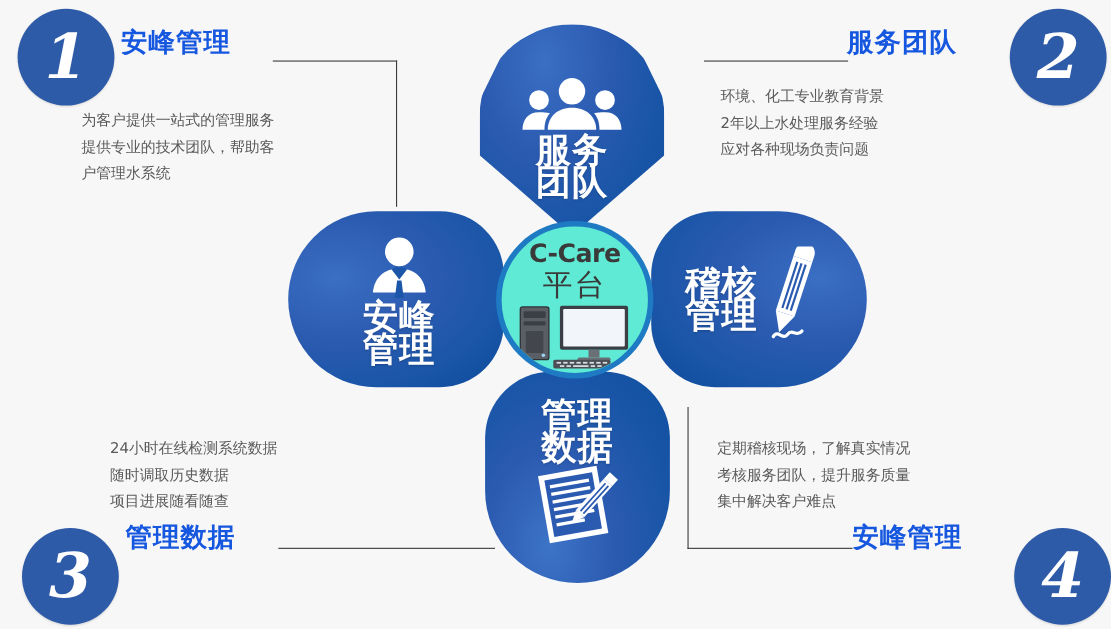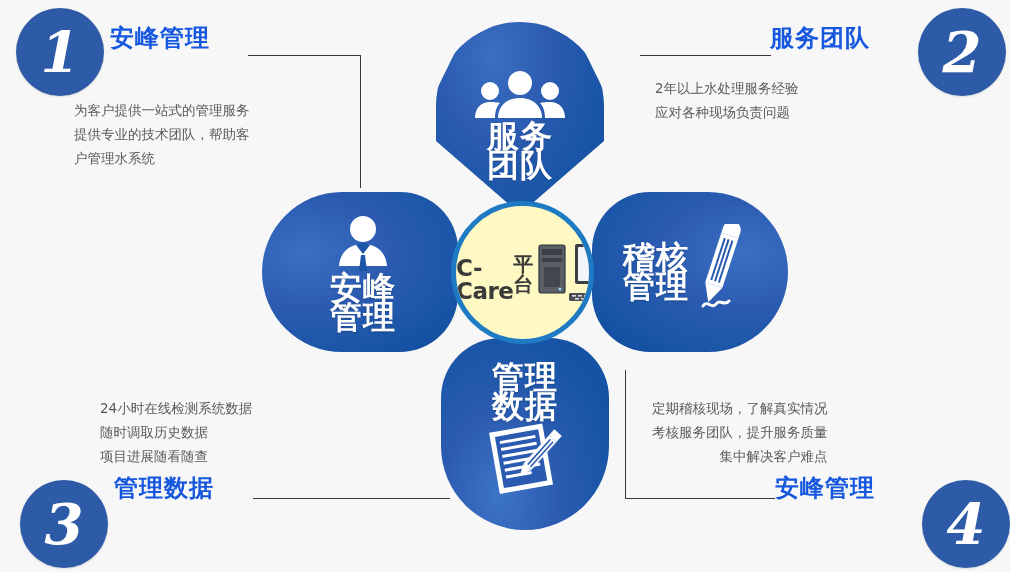--- a/index.html
+++ b/index.html
@@ -45,21 +45,21 @@
   .desc{
     position:absolute;
     color:#5a5a5a;
     font-size:13.5px;
     line-height:24px;
     white-space:nowrap;
   }
   #desc1{left:74px;top:98px;}
   #desc2{left:655px;top:76px;}
   #desc3{left:100px;top:396px;}
-  #desc4{left:652px;top:396px;text-align:right;}
+  #desc4{left:652px;top:396px;}
   .desc div{height:24px;}
 
   
   .line{position:absolute;background:#3a3a3a;}
   
   #l1h{left:248px;top:55px;width:113px;height:1px;}
   #l1v{left:360px;top:55px;width:1px;height:133px;}
   
   #l2h{left:640px;top:55px;width:131px;height:1px;}
   
@@ -115,33 +115,33 @@
     left:592px;top:192px;width:196px;height:160px;
     background:radial-gradient(ellipse at 78% 38%, #3a6fc4 0%, #2b5bb0 40%, #1b56a8 70%, #0d4b9c 100%);
     border-radius:58px 80px 80px 58px;
   }
   #petal-right .pcontent{flex-direction:row;gap:0;padding-right:6px;}
 
   
   #hub{
     position:absolute;left:451px;top:201px;width:143px;height:143px;
     border-radius:50%;
-    background:#fef9c3;
+    background:#5eead4;
     border:5px solid #1f7ac4;
     box-sizing:border-box;
-    display:flex;flex-direction:row;align-items:center;
+    display:flex;flex-direction:column;align-items:center;
     z-index:10;
     overflow:hidden;
   }
   #hub .hub-en{
     margin-top:14px;color:#3a3a3a;font-size:23px;font-weight:700;
     letter-spacing:-0.5px;line-height:1;
   }
   #hub .hub-cn{
-    color:#3a3a3a;font-size:20px;font-weight:700;line-height:1;margin-top:3px;
+    color:#3a3a3a;font-size:27px;font-weight:400;line-height:1;margin-top:3px;
     letter-spacing:2px;
   }
   #hub .hub-art{margin-top:2px;}
 
   
   .icn{display:block;}
 </style>
 </head>
 <body>
 
@@ -171,20 +171,21 @@
   <div class="sect-title" id="title2">服务团队</div>
   <div class="sect-title" id="title3">管理数据</div>
   <div class="sect-title" id="title4">安峰管理</div>
 
   <div class="desc" id="desc1">
     <div>为客户提供一站式的管理服务</div>
     <div>提供专业的技术团队，帮助客</div>
     <div>户管理水系统</div>
   </div>
   <div class="desc" id="desc2">
+    <div>环境、化工专业教育背景</div>
     <div>2年以上水处理服务经验</div>
     <div>应对各种现场负责问题</div>
   </div>
   <div class="desc" id="desc3">
     <div>24小时在线检测系统数据</div>
     <div>随时调取历史数据</div>
     <div>项目进展随看随查</div>
   </div>
   <div class="desc" id="desc4">
     <div>定期稽核现场，了解真实情况</div>

